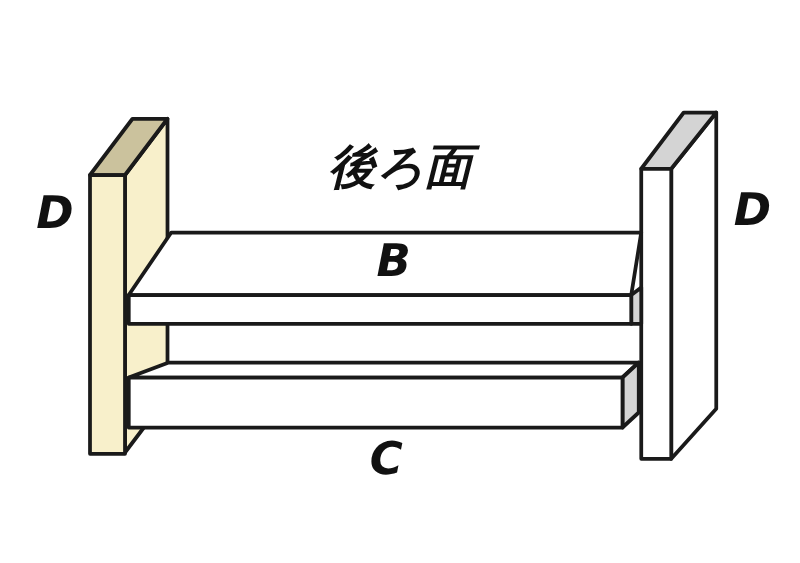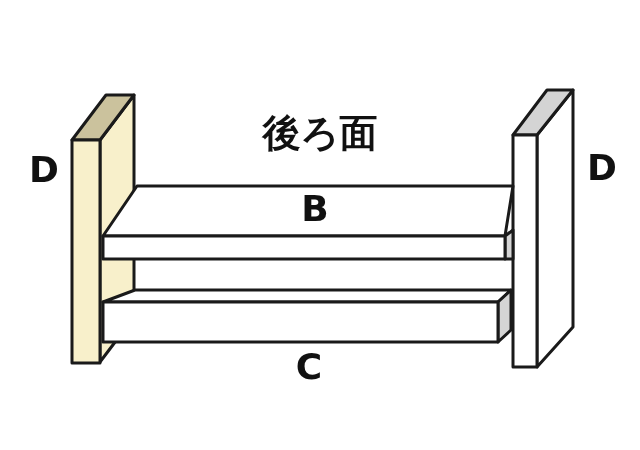--- a/index.html
+++ b/index.html
@@ -9,20 +9,21 @@
     width: 640px;
     height: 450px;
     overflow: hidden;
     font-family: "DejaVu Sans", sans-serif;
   }
   .stage {
     position: relative;
     width: 640px;
     height: 450px;
     background: #ffffff;
+    font-style: italic;
   }
   svg { display: block; }
   .face {
     stroke: #1a1a1a;
     stroke-width: 3;
     stroke-linejoin: round;
     stroke-linecap: round;
   }
   .lbl {
     fill: #111111;

